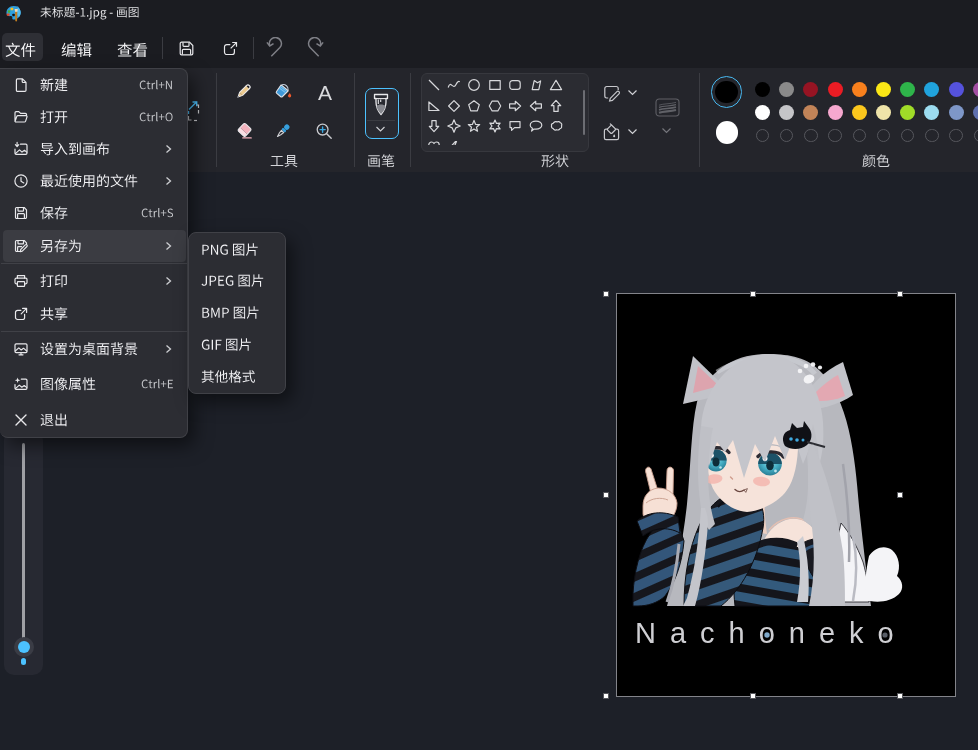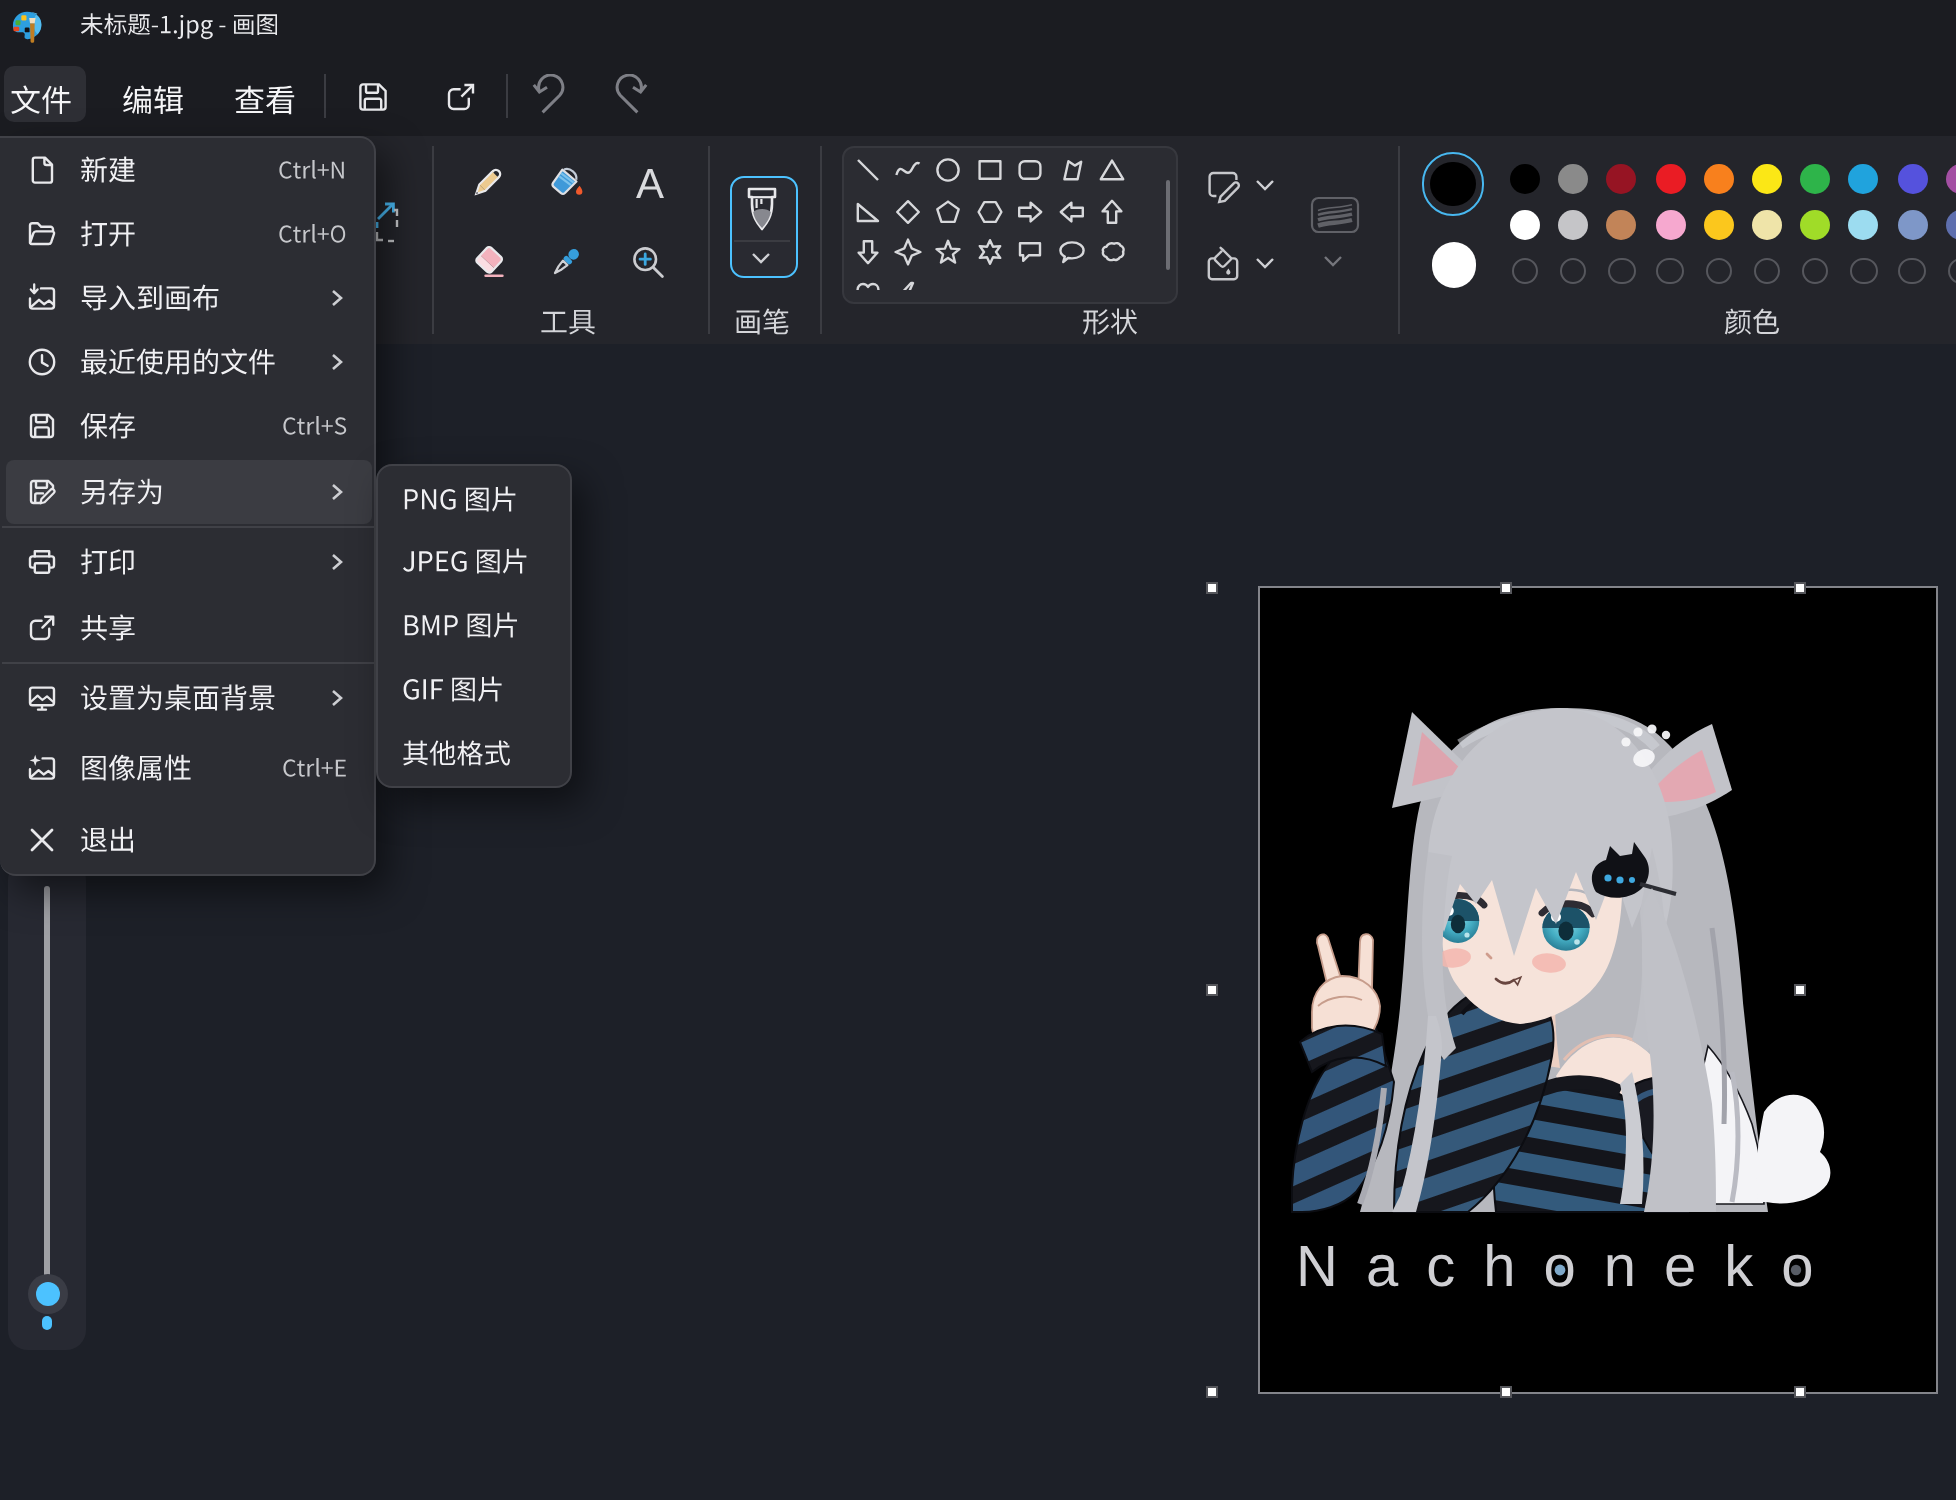--- a/index.html
+++ b/index.html
@@ -253,21 +253,21 @@
 <div class="abs" style="left:972.8px;top:105.1px;width:15px;height:15px;background:#5e6fae;border-radius:50%"></div>
 <div class="abs" style="left:973.5px;top:128.6px;width:13.6px;height:13.6px;border:1px solid #56575d;border-radius:50%;box-sizing:border-box"></div>
 <svg class="abs " style="left:859.5px;top:150.4px" width="32" height="21" viewBox="-2 -16.10 32 21">
     <path d="M9.8 -7.1C9.7 -2.1 9.6 -0.5 6.0 0.4C6.2 0.6 6.5 0.9 6.5 1.1C10.3 0.1 10.6 -1.8 10.6 -7.1ZM5.6 -6.4C4.8 -5.7 3.4 -5.1 2.2 -4.7C2.5 -4.5 2.7 -4.3 2.9 -4.0C4.1 -4.5 5.6 -5.2 6.5 -6.1ZM6.0 -2.6C5.2 -1.5 3.5 -0.5 1.8 0.0C2.1 0.2 2.3 0.5 2.5 0.8C4.3 0.2 6.0 -0.9 7.0 -2.2ZM10.4 -1.1C11.3 -0.4 12.3 0.5 12.9 1.1L13.5 0.5C12.9 -0.2 11.8 -1.1 10.9 -1.7ZM7.5 -8.5V-1.9H8.3V-7.7H11.9V-1.9H12.8V-8.5H10.2C10.3 -9.0 10.5 -9.5 10.7 -10.1H13.3V-10.9H7.2V-10.1H9.8C9.7 -9.6 9.5 -9.0 9.3 -8.5ZM3.2 -11.5C3.4 -11.2 3.6 -10.7 3.7 -10.4H1.0V-9.5H6.9V-10.4H4.7C4.5 -10.8 4.3 -11.4 4.1 -11.8ZM5.8 -4.6C5.0 -3.7 3.4 -2.9 2.1 -2.4C2.2 -3.1 2.2 -3.9 2.2 -4.5V-6.6H6.9V-7.5H5.5C5.8 -8.0 6.1 -8.6 6.3 -9.1L5.5 -9.4C5.2 -8.8 4.9 -8.0 4.6 -7.5H2.7L3.5 -7.8C3.4 -8.2 3.0 -8.9 2.7 -9.4L1.9 -9.1C2.2 -8.6 2.5 -8.0 2.6 -7.5H1.2V-4.5C1.2 -3.0 1.2 -0.9 0.4 0.6C0.7 0.7 1.1 1.0 1.3 1.1C1.8 0.1 2.0 -1.1 2.1 -2.4C2.3 -2.2 2.6 -1.9 2.7 -1.7C4.1 -2.2 5.7 -3.1 6.7 -4.2Z M20.6 -6.9V-4.5H17.4V-6.9ZM21.7 -6.9H25.0V-4.5H21.7ZM22.4 -9.6C22.0 -9.0 21.4 -8.4 20.9 -7.9H17.2C17.8 -8.4 18.3 -9.0 18.7 -9.6ZM19.0 -11.8C18.0 -9.9 16.3 -8.2 14.5 -7.2C14.7 -6.9 15.0 -6.4 15.1 -6.2C15.6 -6.5 16.0 -6.8 16.4 -7.1V-1.1C16.4 0.5 17.1 0.9 19.3 0.9C19.8 0.9 24.1 0.9 24.7 0.9C26.8 0.9 27.2 0.3 27.5 -1.9C27.2 -2.0 26.7 -2.2 26.5 -2.3C26.3 -0.5 26.1 -0.1 24.7 -0.1C23.7 -0.1 20.0 -0.1 19.2 -0.1C17.7 -0.1 17.4 -0.3 17.4 -1.1V-3.5H25.0V-2.8H26.1V-7.9H22.2C22.8 -8.6 23.5 -9.4 24.0 -10.1L23.3 -10.6L23.1 -10.5H19.4C19.6 -10.8 19.7 -11.1 19.9 -11.5Z" fill="#d4d5d9"></path>
   </svg>
 <div class="abs" style="left:3.5px;top:430px;width:39px;height:245px;background:#272932;border-radius:10px"></div>
 <div class="abs" style="left:22.1px;top:443px;width:2.8px;height:198px;background:#9fa0a5;border-radius:2px"></div>
 <div class="abs" style="left:13.5px;top:637px;width:20px;height:20px;background:#3a3c45;border-radius:50%"></div>
 <div class="abs" style="left:17.5px;top:641px;width:12px;height:12px;background:#4cc2ff;border-radius:50%"></div>
 <div class="abs" style="left:21px;top:658px;width:5px;height:7px;background:#4cc2ff;border-radius:2.5px"></div>
-<div class="abs" style="left:630px;top:294px;width:338px;height:402px;outline:1px solid #83848a;background:#000">
+<div class="abs" style="left:617px;top:294px;width:338px;height:402px;outline:1px solid #83848a;background:#000">
 <svg width="294" height="402" viewBox="0 0 294 402" style="position:absolute;left:0;top:0">
 <defs>
 <pattern id="st1" width="20" height="18" patternUnits="userSpaceOnUse" patternTransform="rotate(-19)">
  <rect width="20" height="18" fill="#35597a"></rect>
           <rect y="10" width="20" height="8" fill="#16171d"></rect>
 </pattern>
 <pattern id="st2" width="20" height="18" patternUnits="userSpaceOnUse" patternTransform="rotate(-24)">
  <rect width="20" height="18" fill="#33567a"></rect>
           <rect y="10" width="20" height="8" fill="#16171d"></rect>
 </pattern>

